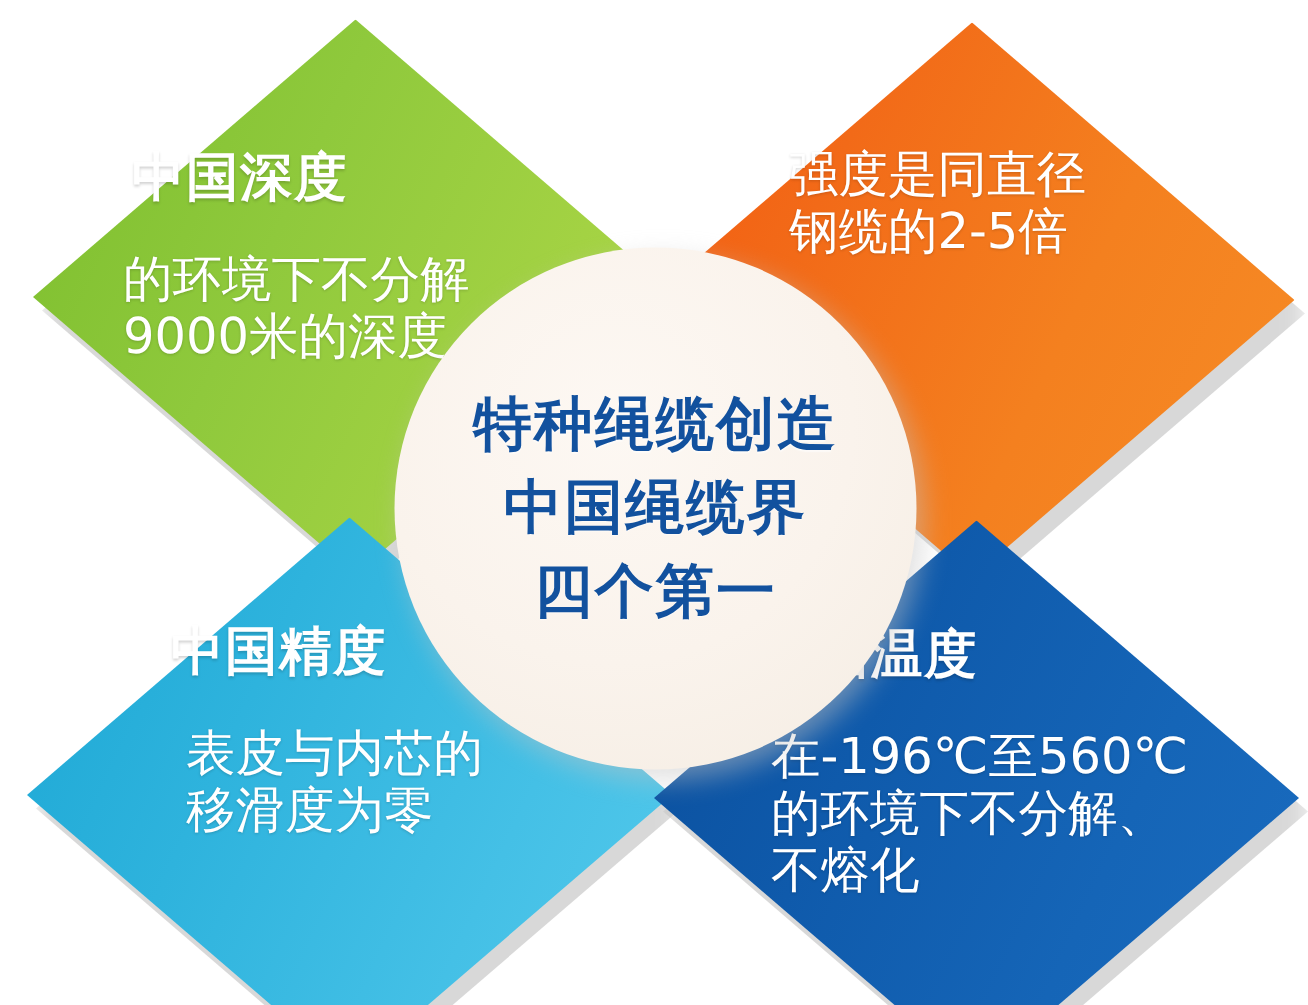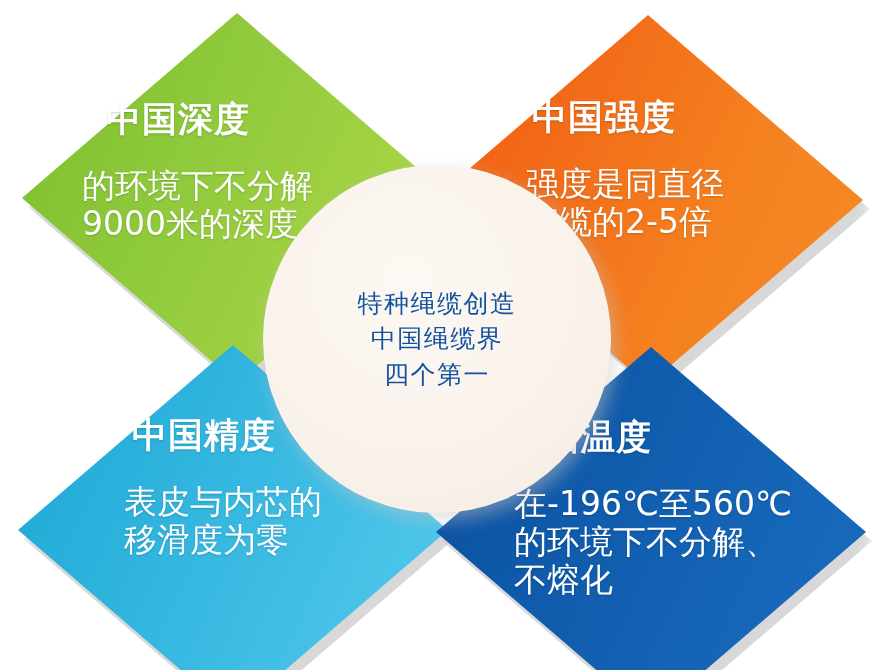--- a/index.html
+++ b/index.html
@@ -72,21 +72,21 @@
     font-weight: normal;
     letter-spacing: 0px;
   }
 
   #text-depth       { left: 82px;  top: 80px;  width: 320px; }
   #text-strength    { left: 520px; top: 78px;  width: 330px; }
   #text-precision   { left: 108px;  top: 396px; width: 320px; }
   #text-temperature { left: 498px; top: 398px; width: 340px; }
 
   #text-depth .quad-title,
-  #text-precision .quad-title { margin-left: 24px; }
+  #text-precision .quad-title { margin-left: 6px; }
   #text-strength .quad-title  { margin-left: 12px; }
   #text-temperature .quad-title { margin-left: 10px; }
   #text-strength .quad-body   { margin-left: 6px; }
   #text-precision .quad-body  { margin-left: 16px; }
   #text-temperature .quad-body{ margin-left: 16px; }
 
   
   #center-circle-shadow {
     position: absolute;
     left: 268px; top: 172px;
@@ -103,22 +103,22 @@
     width: 348px; height: 348px;
     border-radius: 50%;
     background: radial-gradient(circle at 42% 34%, #fdf8f3 0%, #faf3ec 52%, #f4ece2 100%);
     z-index: 8;
     display: flex;
     align-items: center;
     justify-content: center;
   }
   #center-text {
     color: #12519e;
-    font-size: 25px;
-    font-weight: normal;
+    font-size: 39px;
+    font-weight: bold;
     line-height: 1.42;
     text-align: center;
     letter-spacing: 1.5px;
     white-space: pre-line;
     text-shadow: 0 1px 1px rgba(255,255,255,.6);
   }
 </style>
 </head>
 <body>
 
@@ -134,21 +134,20 @@
   <div class="diamond grad-cyan" id="quad-precision"></div>
   <div class="diamond grad-blue" id="quad-temperature"></div>
 
   <div class="quad-text" id="text-depth">
     <div class="quad-title">中国深度</div>
     <div class="quad-body">的环境下不分解
 9000米的深度</div>
   </div>
 
   <div class="quad-text" id="text-strength">
-    <div class="quad-title">中国强度</div>
     <div class="quad-body">强度是同直径
 钢缆的2-5倍</div>
   </div>
 
   <div class="quad-text" id="text-precision">
     <div class="quad-title">中国精度</div>
     <div class="quad-body">表皮与内芯的
 移滑度为零</div>
   </div>
 

